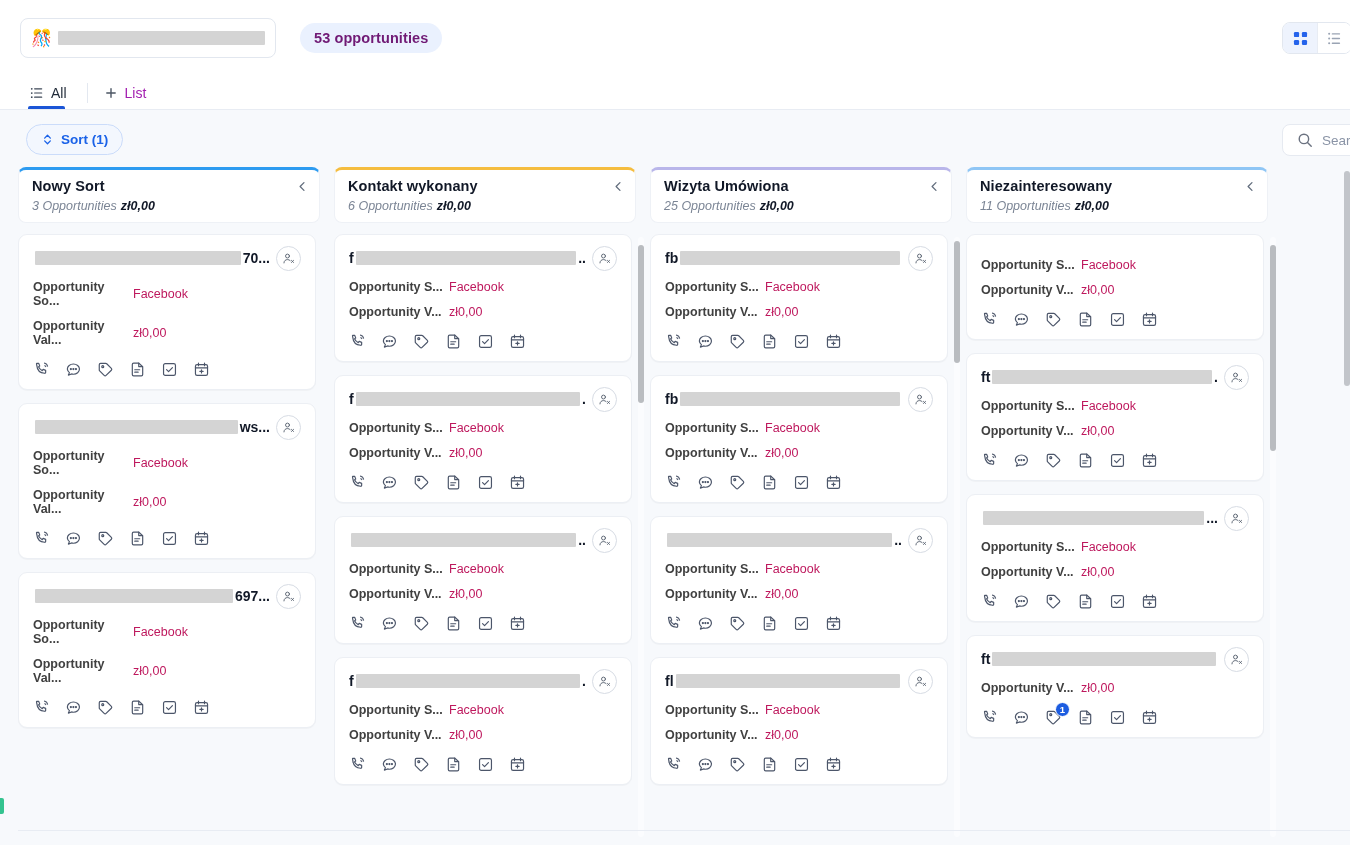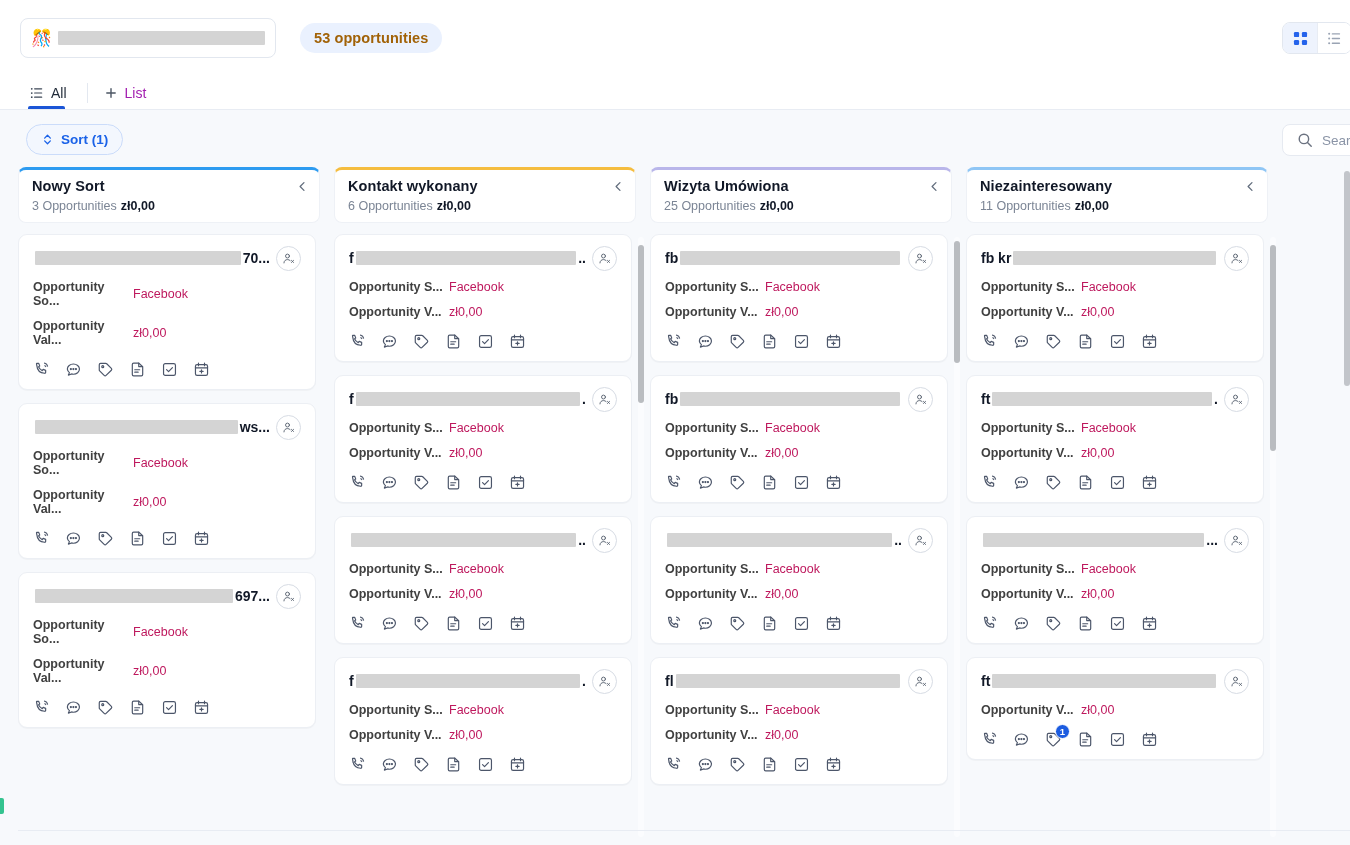--- a/index.html
+++ b/index.html
@@ -29,21 +29,21 @@
   }
   .emoji-ico { font-size: 17px; line-height: 1; flex: 0 0 auto; }
   .redact {
     background: #d4d4d4; border-radius: 1px; display: inline-block;
     height: 13px; vertical-align: middle;
   }
   .title-redact { flex: 1 1 auto; height: 14px; }
 
   .opps-badge {
     margin-left: 24px;
-    background: #eaf1fe; color: #a16207;
+    background: #eaf1fe; color: #701a75;
     font-size: 14.5px; font-weight: 700;
     border-radius: 16px; padding: 7px 14px;
     letter-spacing: .1px;
   }
 
   .view-toggle {
     position: absolute; right: -2px; top: 22px;
     display: flex; align-items: center;
     border: 1px solid #e2e7ef; border-radius: 8px;
     background: #fff; overflow: hidden; height: 32px;
@@ -104,21 +104,21 @@
   .column { width: 302px; flex: 0 0 302px; position: relative; height: 100%; }
 
   .col-head {
     height: 56px; background: #fff;
     border-radius: 8px; border: 1px solid #eef1f6;
     border-top-width: 3px; border-top-style: solid;
     padding: 8px 13px 0 13px; position: relative;
     margin-bottom: 11px;
   }
   .col-title { font-size: 14.5px; font-weight: 700; color: #111827; letter-spacing: .1px; }
-  .col-sub { margin-top: 5px; font-size: 12.5px; color: #7b8595; }
+  .col-sub { margin-top: 5px; font-size: 12.5px; color: #7b8595; font-style: italic; }
   .col-sub b { color: #111827; font-weight: 700; margin-left: 4px; }
   .col-collapse {
     position: absolute; right: 11px; top: 11px;
     color: #6b7280; font-size: 13px; line-height: 1;
   }
 
   .col-body {
     position: absolute; top: 67px; left: 0; right: 0; bottom: 0;
     overflow: hidden; padding-right: 4px;
   }
@@ -1101,25 +1101,79 @@
      </div>
      <div class="col-collapse">
             <svg width="11" height="11" viewBox="0 0 12 12" fill="none" stroke="#626d7d" stroke-width="1.4" stroke-linecap="round" stroke-linejoin="round">
               <path d="M7.6 1.8 3.4 6l4.2 4.2"></path>
             </svg>
           </div>
         </div>
         <div class="col-body">
           <div class="cards">
             <div class="card">
+       <div class="field-row">
+         <span class="field-label">Opportunity S...</span>
+         <span class="field-value">Facebook</span>
+       </div>
+       <div class="field-row">
+         <span class="field-label">Opportunity V...</span>
+         <span class="field-value">zł0,00</span>
+       </div>
+       <div class="icon-row">
+                <span class="icon-wrap">
+                  <svg width="17" height="17" viewBox="0 0 18 18" fill="none" stroke="#4c566a" stroke-width="1.25" stroke-linecap="round" stroke-linejoin="round">
+                    <path d="M4 2.6h2.1l1 2.6-1.3 1a8.5 8.5 0 0 0 4 4l1-1.3 2.6 1v2.1c0 .6-.5 1.1-1.1 1C6.6 12.6 4.4 9 4 4.6 3.9 3.5 3.4 2.6 4 2.6Z"></path>
+                    <path d="M12.2 2.2a4 4 0 0 1 3.2 3.2"></path>
+                    <path d="M12.6 5a1.8 1.8 0 0 1 .9.9"></path>
+                  </svg>
+                </span>
+                <span class="icon-wrap">
+                  <svg width="17" height="17" viewBox="0 0 18 18" fill="none" stroke="#4c566a" stroke-width="1.25" stroke-linecap="round" stroke-linejoin="round">
+                    <path d="M15.3 8.6c0 3-2.9 5.4-6.4 5.4a7.6 7.6 0 0 1-2-.3l-3.3 1.2 1.1-2.6A5.2 5.2 0 0 1 2.5 8.6c0-3 2.9-5.4 6.4-5.4s6.4 2.4 6.4 5.4Z"></path>
+                    <circle cx="6.2" cy="8.6" r=".55" fill="#4c566a"></circle>
+                    <circle cx="8.9" cy="8.6" r=".55" fill="#4c566a"></circle>
+                    <circle cx="11.6" cy="8.6" r=".55" fill="#4c566a"></circle>
+                  </svg>
+                </span>
+                <span class="icon-wrap">
+                  <svg width="17" height="17" viewBox="0 0 18 18" fill="none" stroke="#4c566a" stroke-width="1.25" stroke-linecap="round" stroke-linejoin="round">
+                    <path d="M15.2 9.8 9.6 15.3a1.4 1.4 0 0 1-2 0L2.8 10.5a1.4 1.4 0 0 1-.4-1V3.9c0-.8.6-1.4 1.4-1.4h5.5c.4 0 .7.1 1 .4l4.9 4.9c.5.5.5 1.4 0 1.9Z"></path>
+                    <circle cx="6.1" cy="6" r="1.05"></circle>
+                  </svg>
+                </span>
+                <span class="icon-wrap">
+                  <svg width="17" height="17" viewBox="0 0 18 18" fill="none" stroke="#4c566a" stroke-width="1.25" stroke-linecap="round" stroke-linejoin="round">
+                    <path d="M10.4 2.2H4.9c-.8 0-1.4.6-1.4 1.4v10.8c0 .8.6 1.4 1.4 1.4h8.2c.8 0 1.4-.6 1.4-1.4V6.1z"></path>
+                    <path d="M10.3 2.3v3.6h3.9"></path>
+                    <path d="M6.1 9.3h5.2M6.1 11.8h3.6"></path>
+                  </svg>
+                </span>
+                <span class="icon-wrap">
+                  <svg width="17" height="17" viewBox="0 0 18 18" fill="none" stroke="#4c566a" stroke-width="1.25" stroke-linecap="round" stroke-linejoin="round">
+                    <rect x="2.7" y="2.7" width="12.6" height="12.6" rx="1.8"></rect>
+                    <path d="m5.9 9.1 2.1 2.1 4.1-4.2"></path>
+                  </svg>
+                </span>
+                <span class="icon-wrap">
+                  <svg width="17" height="17" viewBox="0 0 18 18" fill="none" stroke="#4c566a" stroke-width="1.25" stroke-linecap="round" stroke-linejoin="round">
+                    <rect x="2.6" y="3.8" width="12.8" height="11.5" rx="1.7"></rect>
+                    <path d="M2.6 7.2h12.8"></path>
+                    <path d="M5.8 2.3v2.6M12.2 2.3v2.6"></path>
+                    <path d="M9 9.3v3.4M7.3 11h3.4"></path>
+                  </svg>
+                </span>
+              </div>
+            </div>
+            <div class="card">
               <div class="card-title-row">
          <div class="card-title">
-           <span>fb kr</span>
+           <span>ft</span>
            <span class="redact"></span>
-           <span class="tail"></span>
+           <span class="tail">.</span>
          </div>
          <div class="avatar">
            <span>
                     <svg width="13" height="13" viewBox="0 0 18 18" fill="none" stroke="#5b6472" stroke-width="1.3" stroke-linecap="round" stroke-linejoin="round">
                       <circle cx="7.6" cy="5.6" r="2.7"></circle>
                       <path d="M2.7 15.1c0-2.9 2.2-4.6 4.9-4.6 1.5 0 2.8.5 3.7 1.4"></path>
                       <path d="m13.1 11.6 2.9 2.9M16 11.6l-2.9 2.9"></path>
                     </svg>
                   </span>
          </div>
@@ -1173,23 +1227,23 @@
                     <path d="M2.6 7.2h12.8"></path>
                     <path d="M5.8 2.3v2.6M12.2 2.3v2.6"></path>
                     <path d="M9 9.3v3.4M7.3 11h3.4"></path>
                   </svg>
                 </span>
               </div>
             </div>
             <div class="card">
               <div class="card-title-row">
          <div class="card-title">
-           <span>ft</span>
+           <span></span>
            <span class="redact"></span>
-           <span class="tail">.</span>
+           <span class="tail">...</span>
          </div>
          <div class="avatar">
            <span>
                     <svg width="13" height="13" viewBox="0 0 18 18" fill="none" stroke="#5b6472" stroke-width="1.3" stroke-linecap="round" stroke-linejoin="round">
                       <circle cx="7.6" cy="5.6" r="2.7"></circle>
                       <path d="M2.7 15.1c0-2.9 2.2-4.6 4.9-4.6 1.5 0 2.8.5 3.7 1.4"></path>
                       <path d="m13.1 11.6 2.9 2.9M16 11.6l-2.9 2.9"></path>
                     </svg>
                   </span>
          </div>
@@ -1243,104 +1297,34 @@
                     <path d="M2.6 7.2h12.8"></path>
                     <path d="M5.8 2.3v2.6M12.2 2.3v2.6"></path>
                     <path d="M9 9.3v3.4M7.3 11h3.4"></path>
                   </svg>
                 </span>
               </div>
             </div>
             <div class="card">
               <div class="card-title-row">
          <div class="card-title">
-           <span></span>
+           <span>ft</span>
            <span class="redact"></span>
-           <span class="tail">...</span>
+           <span class="tail"></span>
          </div>
          <div class="avatar">
            <span>
                     <svg width="13" height="13" viewBox="0 0 18 18" fill="none" stroke="#5b6472" stroke-width="1.3" stroke-linecap="round" stroke-linejoin="round">
                       <circle cx="7.6" cy="5.6" r="2.7"></circle>
                       <path d="M2.7 15.1c0-2.9 2.2-4.6 4.9-4.6 1.5 0 2.8.5 3.7 1.4"></path>
                       <path d="m13.1 11.6 2.9 2.9M16 11.6l-2.9 2.9"></path>
                     </svg>
                   </span>
          </div>
        </div>
-       <div class="field-row">
-         <span class="field-label">Opportunity S...</span>
-         <span class="field-value">Facebook</span>
-       </div>
-       <div class="field-row">
-         <span class="field-label">Opportunity V...</span>
-         <span class="field-value">zł0,00</span>
-       </div>
-       <div class="icon-row">
-                <span class="icon-wrap">
-                  <svg width="17" height="17" viewBox="0 0 18 18" fill="none" stroke="#4c566a" stroke-width="1.25" stroke-linecap="round" stroke-linejoin="round">
-                    <path d="M4 2.6h2.1l1 2.6-1.3 1a8.5 8.5 0 0 0 4 4l1-1.3 2.6 1v2.1c0 .6-.5 1.1-1.1 1C6.6 12.6 4.4 9 4 4.6 3.9 3.5 3.4 2.6 4 2.6Z"></path>
-                    <path d="M12.2 2.2a4 4 0 0 1 3.2 3.2"></path>
-                    <path d="M12.6 5a1.8 1.8 0 0 1 .9.9"></path>
-                  </svg>
-                </span>
-                <span class="icon-wrap">
-                  <svg width="17" height="17" viewBox="0 0 18 18" fill="none" stroke="#4c566a" stroke-width="1.25" stroke-linecap="round" stroke-linejoin="round">
-                    <path d="M15.3 8.6c0 3-2.9 5.4-6.4 5.4a7.6 7.6 0 0 1-2-.3l-3.3 1.2 1.1-2.6A5.2 5.2 0 0 1 2.5 8.6c0-3 2.9-5.4 6.4-5.4s6.4 2.4 6.4 5.4Z"></path>
-                    <circle cx="6.2" cy="8.6" r=".55" fill="#4c566a"></circle>
-                    <circle cx="8.9" cy="8.6" r=".55" fill="#4c566a"></circle>
-                    <circle cx="11.6" cy="8.6" r=".55" fill="#4c566a"></circle>
-                  </svg>
-                </span>
-                <span class="icon-wrap">
-                  <svg width="17" height="17" viewBox="0 0 18 18" fill="none" stroke="#4c566a" stroke-width="1.25" stroke-linecap="round" stroke-linejoin="round">
-                    <path d="M15.2 9.8 9.6 15.3a1.4 1.4 0 0 1-2 0L2.8 10.5a1.4 1.4 0 0 1-.4-1V3.9c0-.8.6-1.4 1.4-1.4h5.5c.4 0 .7.1 1 .4l4.9 4.9c.5.5.5 1.4 0 1.9Z"></path>
-                    <circle cx="6.1" cy="6" r="1.05"></circle>
-                  </svg>
-                </span>
-                <span class="icon-wrap">
-                  <svg width="17" height="17" viewBox="0 0 18 18" fill="none" stroke="#4c566a" stroke-width="1.25" stroke-linecap="round" stroke-linejoin="round">
-                    <path d="M10.4 2.2H4.9c-.8 0-1.4.6-1.4 1.4v10.8c0 .8.6 1.4 1.4 1.4h8.2c.8 0 1.4-.6 1.4-1.4V6.1z"></path>
-                    <path d="M10.3 2.3v3.6h3.9"></path>
-                    <path d="M6.1 9.3h5.2M6.1 11.8h3.6"></path>
-                  </svg>
-                </span>
-                <span class="icon-wrap">
-                  <svg width="17" height="17" viewBox="0 0 18 18" fill="none" stroke="#4c566a" stroke-width="1.25" stroke-linecap="round" stroke-linejoin="round">
-                    <rect x="2.7" y="2.7" width="12.6" height="12.6" rx="1.8"></rect>
-                    <path d="m5.9 9.1 2.1 2.1 4.1-4.2"></path>
-                  </svg>
-                </span>
-                <span class="icon-wrap">
-                  <svg width="17" height="17" viewBox="0 0 18 18" fill="none" stroke="#4c566a" stroke-width="1.25" stroke-linecap="round" stroke-linejoin="round">
-                    <rect x="2.6" y="3.8" width="12.8" height="11.5" rx="1.7"></rect>
-                    <path d="M2.6 7.2h12.8"></path>
-                    <path d="M5.8 2.3v2.6M12.2 2.3v2.6"></path>
-                    <path d="M9 9.3v3.4M7.3 11h3.4"></path>
-                  </svg>
-                </span>
-              </div>
-            </div>
-            <div class="card">
-              <div class="card-title-row">
-         <div class="card-title">
-           <span>ft</span>
-           <span class="redact"></span>
-           <span class="tail"></span>
-         </div>
-         <div class="avatar">
-           <span>
-                    <svg width="13" height="13" viewBox="0 0 18 18" fill="none" stroke="#5b6472" stroke-width="1.3" stroke-linecap="round" stroke-linejoin="round">
-                      <circle cx="7.6" cy="5.6" r="2.7"></circle>
-                      <path d="M2.7 15.1c0-2.9 2.2-4.6 4.9-4.6 1.5 0 2.8.5 3.7 1.4"></path>
-                      <path d="m13.1 11.6 2.9 2.9M16 11.6l-2.9 2.9"></path>
-                    </svg>
-                  </span>
-         </div>
-       </div>
 
        <div class="field-row">
          <span class="field-label">Opportunity V...</span>
          <span class="field-value">zł0,00</span>
        </div>
        <div class="icon-row">
                 <span class="icon-wrap">
                   <svg width="17" height="17" viewBox="0 0 18 18" fill="none" stroke="#4c566a" stroke-width="1.25" stroke-linecap="round" stroke-linejoin="round">
                     <path d="M4 2.6h2.1l1 2.6-1.3 1a8.5 8.5 0 0 0 4 4l1-1.3 2.6 1v2.1c0 .6-.5 1.1-1.1 1C6.6 12.6 4.4 9 4 4.6 3.9 3.5 3.4 2.6 4 2.6Z"></path>
                     <path d="M12.2 2.2a4 4 0 0 1 3.2 3.2"></path>

